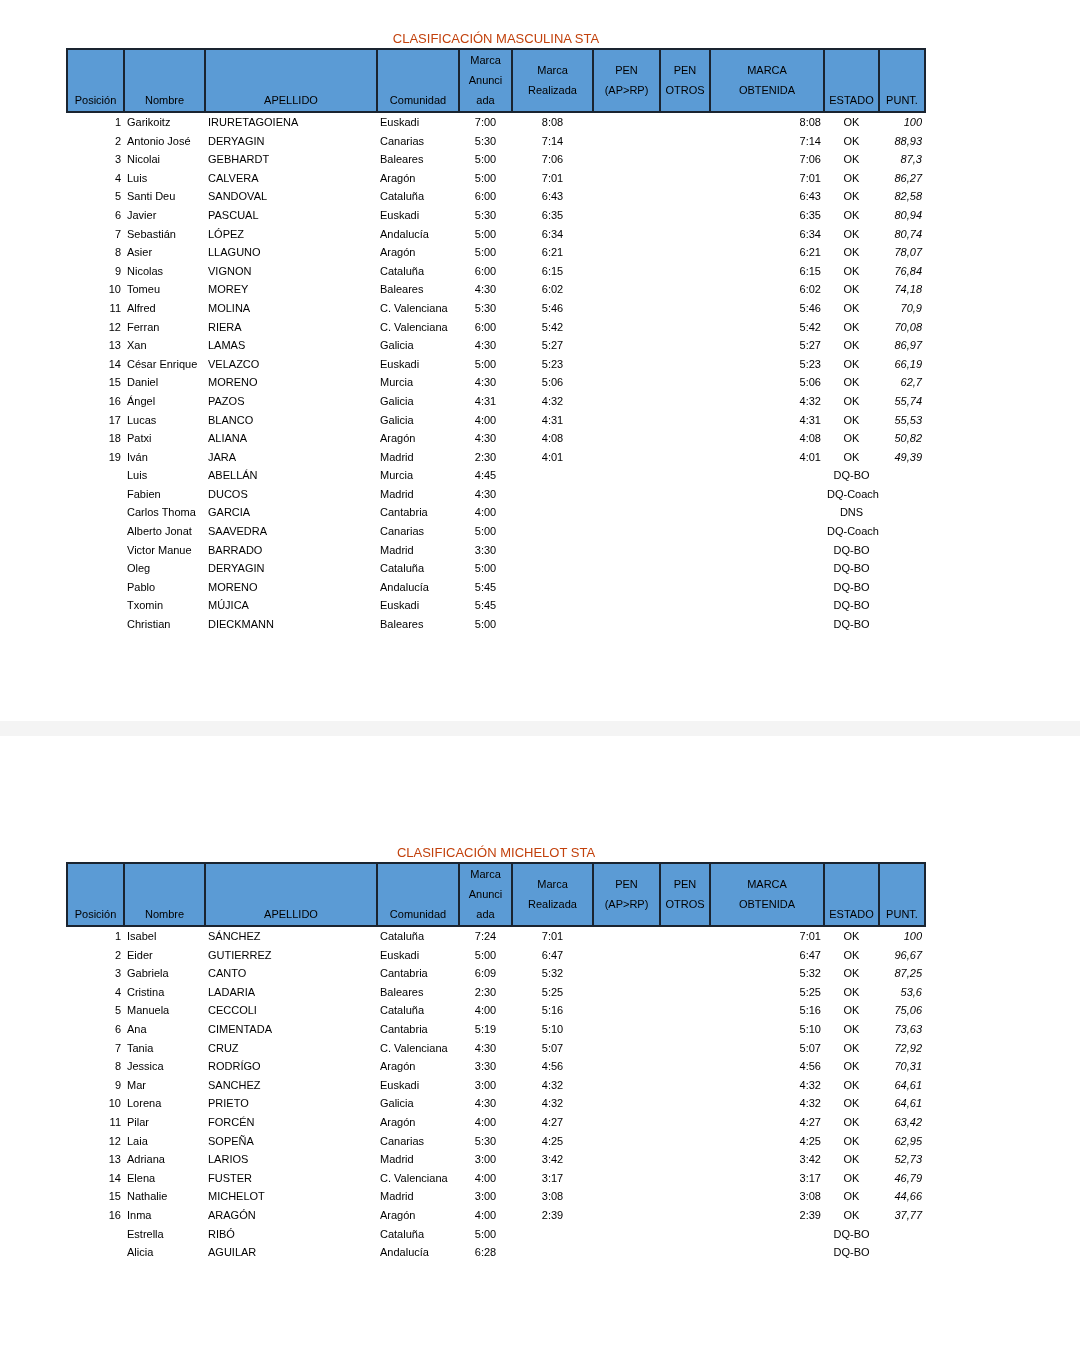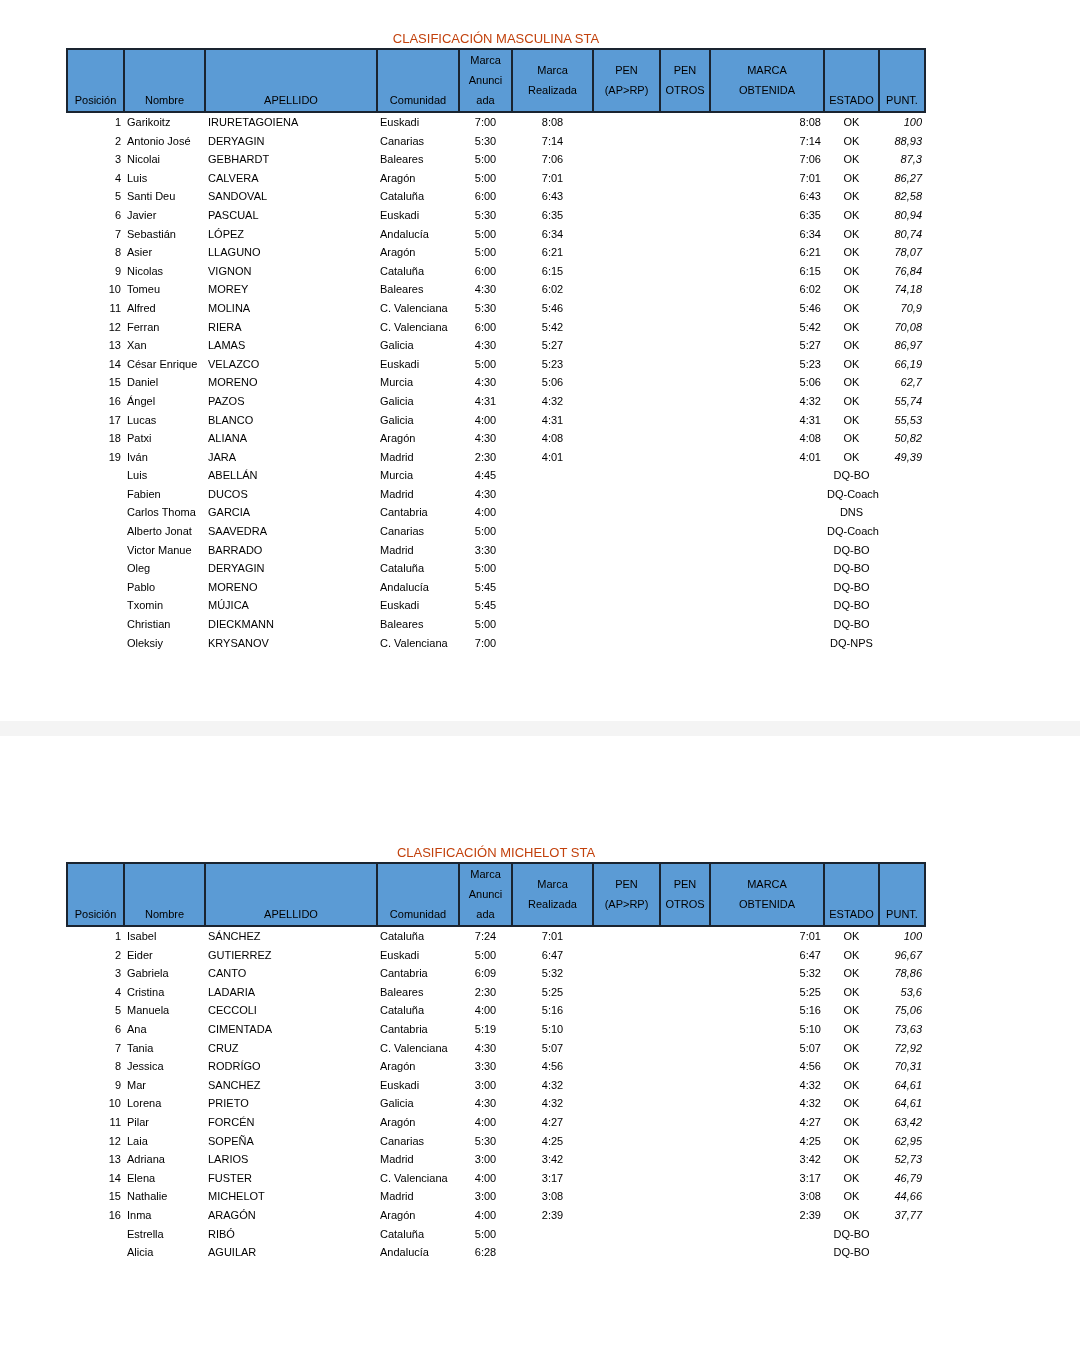--- a/index.html
+++ b/index.html
@@ -478,33 +478,20 @@
             <td class="col-apellido align-left">DIECKMANN</td>
             <td class="col-comunidad align-left">Baleares</td>
             <td class="col-anunciada align-center">5:00</td>
             <td class="col-realizada align-center"></td>
             <td class="col-pen_aprp align-center"></td>
             <td class="col-pen_otros align-center"></td>
             <td class="col-obtenida align-right"></td>
             <td class="col-estado align-left">DQ-BO</td>
             <td class="col-punt align-right"></td>
           </tr>
-          <tr>
-            <td class="col-pos align-right"></td>
-            <td class="col-nombre align-left">Oleksiy</td>
-            <td class="col-apellido align-left">KRYSANOV</td>
-            <td class="col-comunidad align-left">C. Valenciana</td>
-            <td class="col-anunciada align-center">7:00</td>
-            <td class="col-realizada align-center"></td>
-            <td class="col-pen_aprp align-center"></td>
-            <td class="col-pen_otros align-center"></td>
-            <td class="col-obtenida align-right"></td>
-            <td class="col-estado align-left">DQ-NPS</td>
-            <td class="col-punt align-right"></td>
-          </tr>
         </tbody>
       </table>
   </section>
 
   <div class="page-break-band"></div>
 
   <section class="classification second">
     <div class="table-title">CLASIFICACIÓN MICHELOT STA</div>
     <table class="results">
         <colgroup>
@@ -572,21 +559,21 @@
             <td class="col-pos align-right">3</td>
             <td class="col-nombre align-left">Gabriela</td>
             <td class="col-apellido align-left">CANTO</td>
             <td class="col-comunidad align-left">Cantabria</td>
             <td class="col-anunciada align-center">6:09</td>
             <td class="col-realizada align-center">5:32</td>
             <td class="col-pen_aprp align-center"></td>
             <td class="col-pen_otros align-center"></td>
             <td class="col-obtenida align-right">5:32</td>
             <td class="col-estado align-left">OK</td>
-            <td class="col-punt align-right">78,86</td>
+            <td class="col-punt align-right">87,25</td>
           </tr>
           <tr>
             <td class="col-pos align-right">4</td>
             <td class="col-nombre align-left">Cristina</td>
             <td class="col-apellido align-left">LADARIA</td>
             <td class="col-comunidad align-left">Baleares</td>
             <td class="col-anunciada align-center">2:30</td>
             <td class="col-realizada align-center">5:25</td>
             <td class="col-pen_aprp align-center"></td>
             <td class="col-pen_otros align-center"></td>

